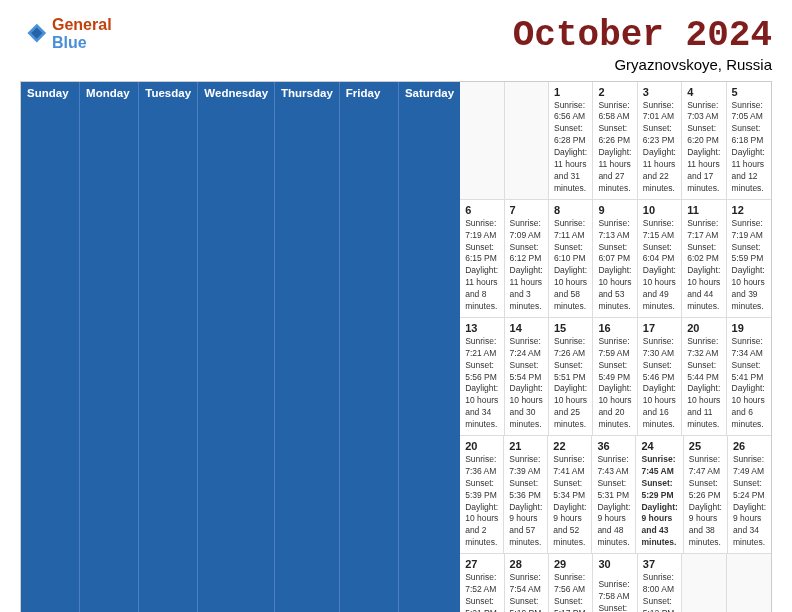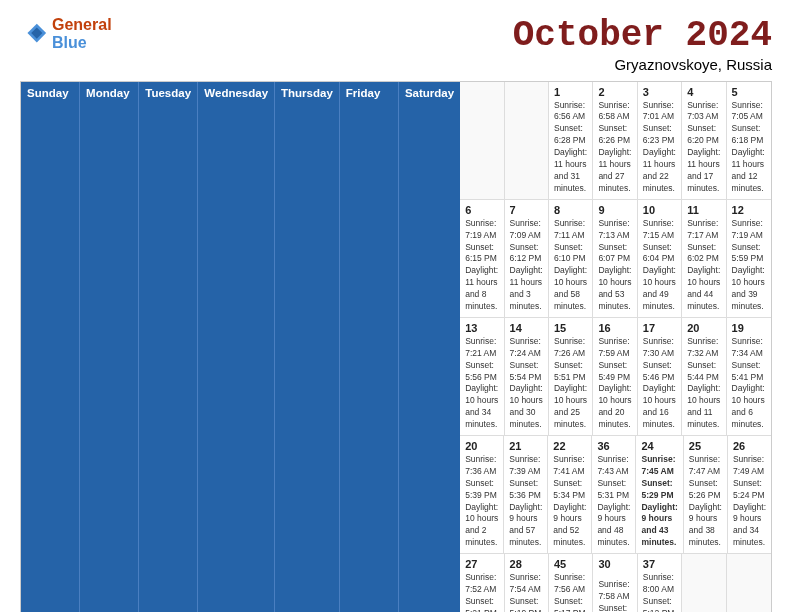--- a/index.html
+++ b/index.html
@@ -344,21 +344,21 @@
 and 29 minutes.</div>
           </div>
           <div class="cal-cell">
             <span class="day-num">28</span>
             <div class="cell-text" style="white-space: pre-line;">Sunrise: 7:54 AM
 Sunset: 5:19 PM
 Daylight: 9 hours
 and 25 minutes.</div>
           </div>
           <div class="cal-cell">
-            <span class="day-num">45</span>
+            <span class="day-num">29</span>
             <div class="cell-text" style="white-space: pre-line;">Sunrise: 7:56 AM
 Sunset: 5:17 PM
 Daylight: 9 hours
 and 20 minutes.</div>
           </div>
           <div class="cal-cell">
             <span class="day-num">30</span>
             <div class="cell-text" style="white-space: pre-line; margin-top: 9px;">Sunrise: 7:58 AM
 Sunset: 5:14 PM
 Daylight: 9 hours

